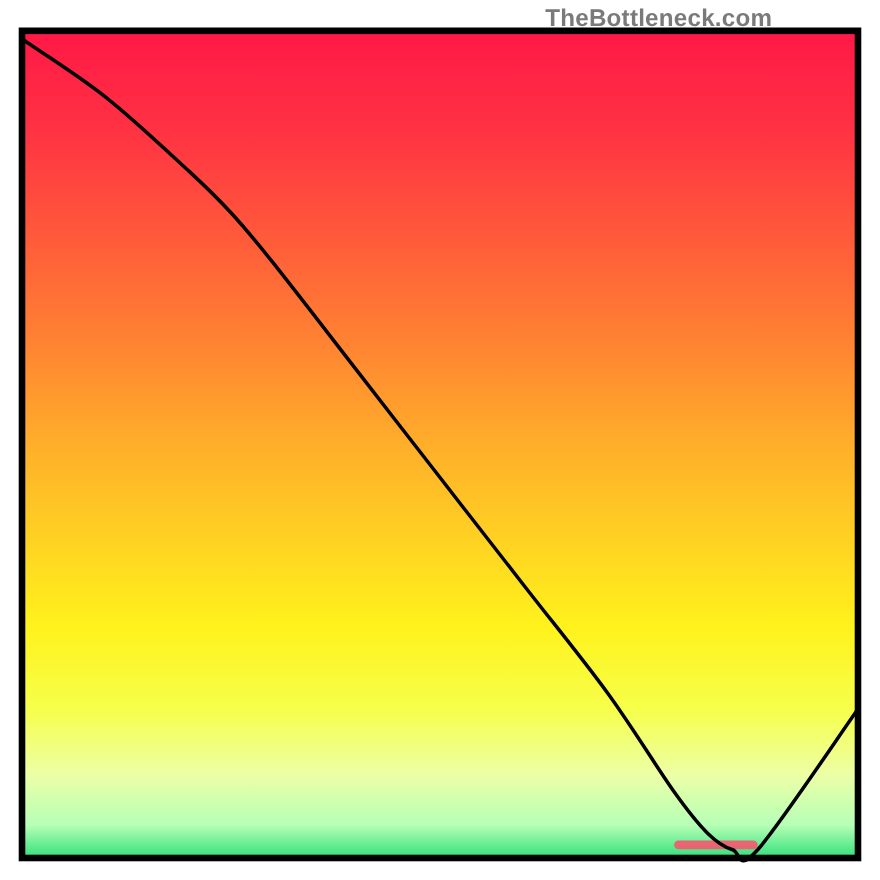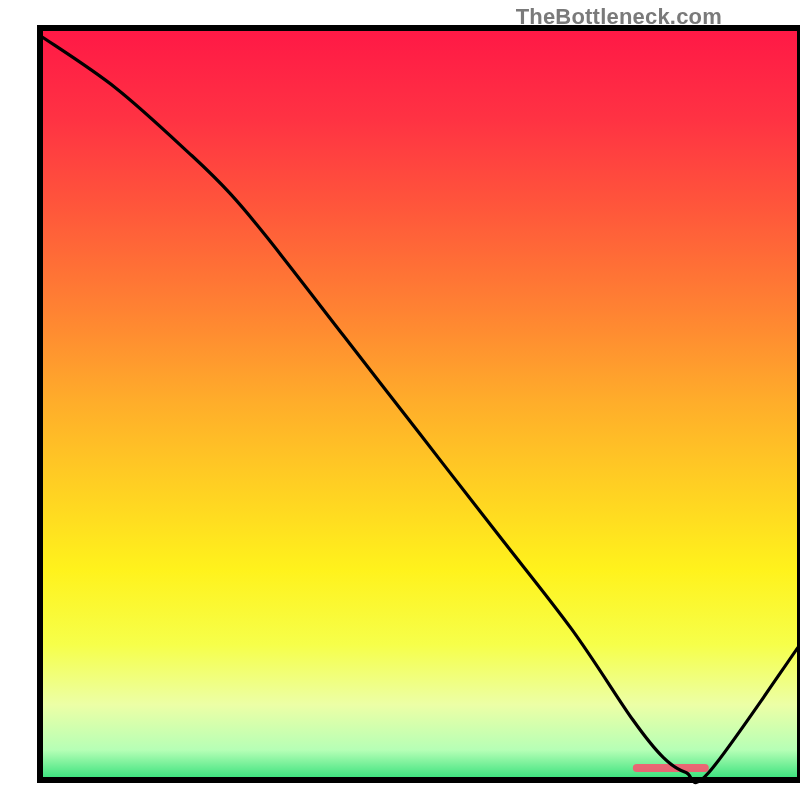--- a/index.html
+++ b/index.html
@@ -7,21 +7,20 @@
     padding: 0;
     width: 800px;
     height: 800px;
     background: #ffffff;
     font-family: Arial, Helvetica, sans-serif;
   }
   .stage {
     position: relative;
     width: 720px;
     height: 800px;
-    margin-left: 20px;
   }
   .watermark {
     position: absolute;
     top: 4px;
     right: 18px;
     font-size: 22px;
     font-weight: bold;
     color: #7a7a7a;
     letter-spacing: 0.2px;
     z-index: 10;

